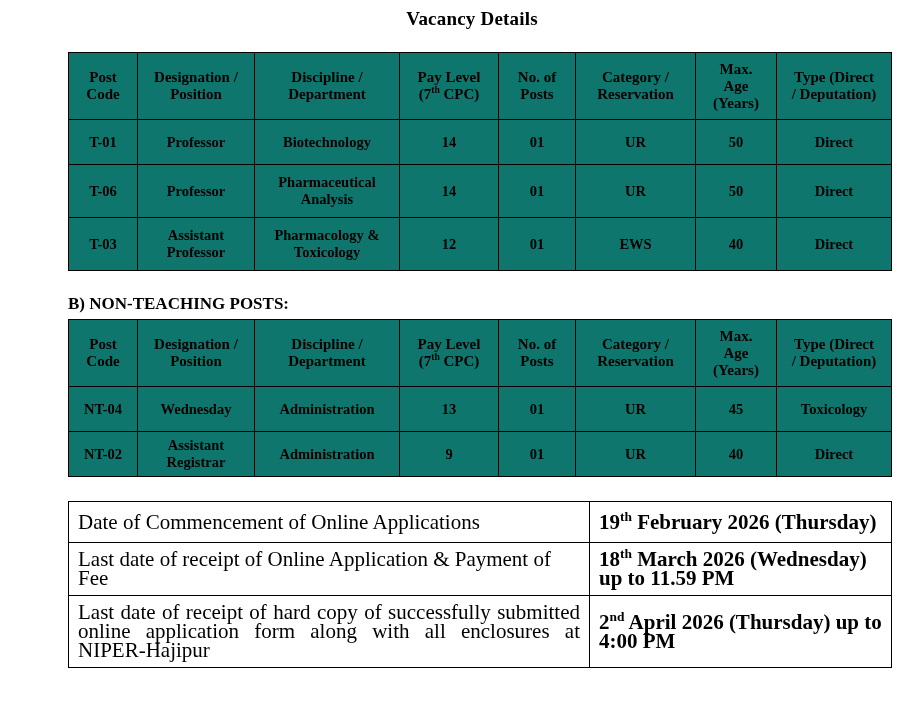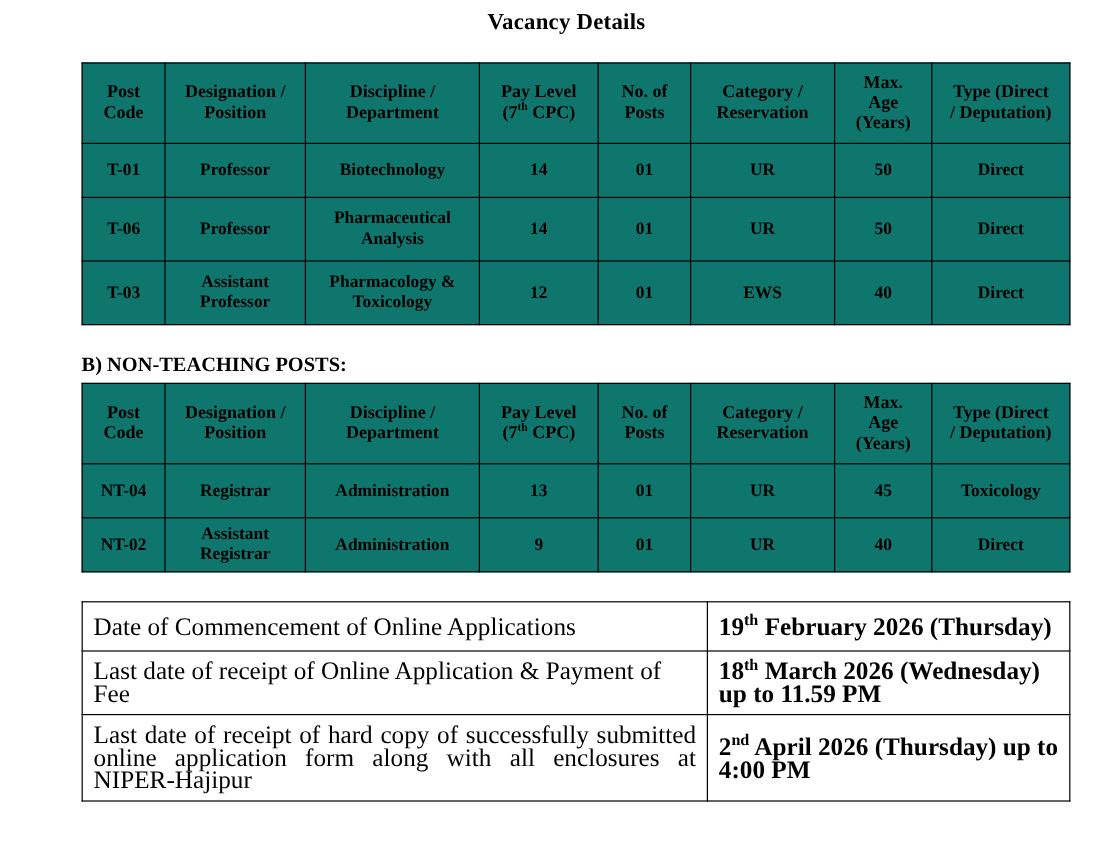--- a/index.html
+++ b/index.html
@@ -262,21 +262,21 @@
           </th>
           <th>
             <span>Type (Direct</span><br>
             <span>/ Deputation)</span>
           </th>
         </tr>
       </thead>
       <tbody>
         <tr class="r-short">
           <td>NT-04</td>
-          <td>Registrar</td>
+          <td>Wednesday</td>
           <td>Administration</td>
           <td>13</td>
           <td>01</td>
           <td>UR</td>
           <td>45</td>
           <td>Toxicology</td>
         </tr>
         <tr class="r-short">
           <td>NT-02</td>
           <td>Assistant Registrar</td>

